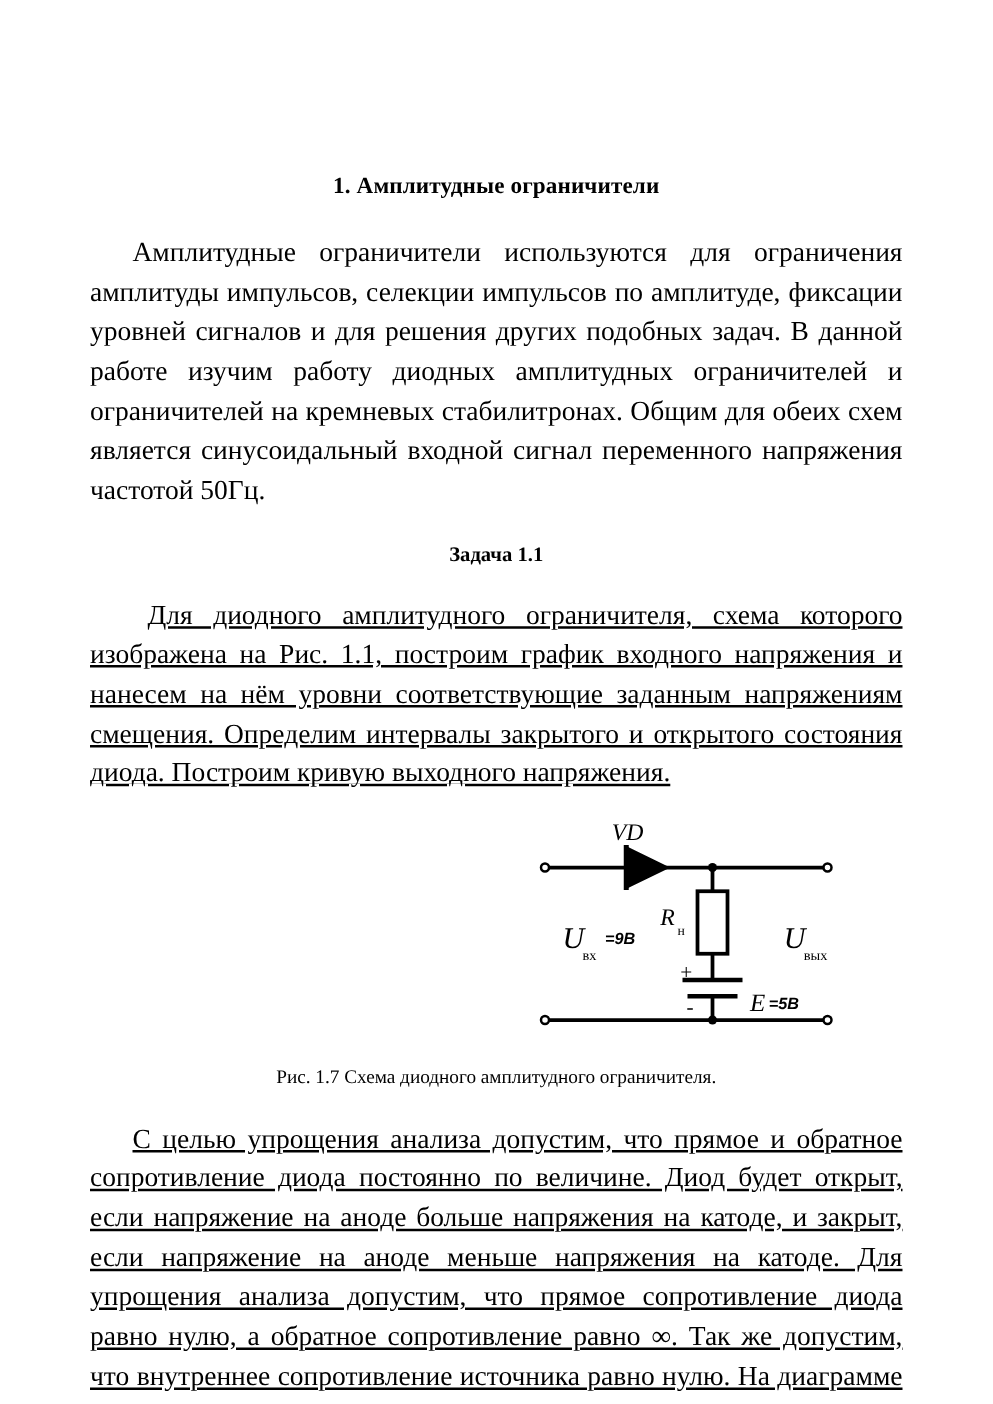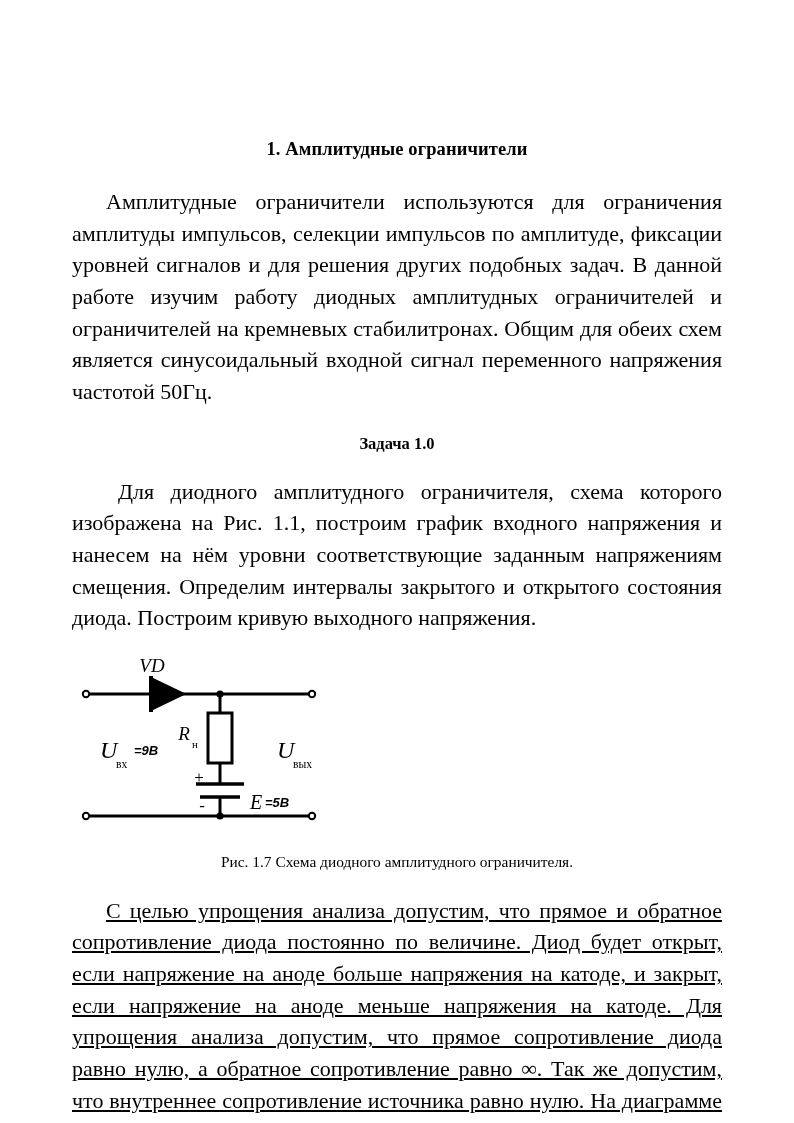--- a/index.html
+++ b/index.html
@@ -43,31 +43,32 @@
   p.para {
     font-size: 22px;
     line-height: 1.44;
     text-align: justify;
     margin: 0 0 0 0;
     text-indent: 34px;
     hyphens: none;
   }
   p.para.indent-wide {
     text-indent: 46px;
+    text-decoration: underline;
   }
   p.caption {
     font-size: 15.4px;
     text-align: center;
     margin: 0;
     line-height: 1.4;
   }
   .figure {
     margin: 22px 0 10px 0;
     display: flex;
-    justify-content: flex-start;
+    justify-content: flex-end;
   }
   .figure svg {
     display: block;
   }
   .final-block {
     margin-top: 22px;
     text-decoration: underline;
   }
   .boldital {
     font-style: italic;
@@ -77,21 +78,21 @@
 </head>
 <body>
 
 <div class="page">
   <div class="content">
 
     <h1 class="doc-title">1. Амплитудные ограничители</h1>
 
     <p class="para">Амплитудные ограничители используются для ограничения амплитуды импульсов, селекции импульсов по амплитуде, фиксации уровней сигналов и для решения других подобных задач. В данной работе изучим работу диодных амплитудных ограничителей и ограничителей на кремневых стабилитронах. Общим для обеих схем является синусоидальный входной сигнал переменного напряжения частотой 50Гц.</p>
 
-    <h2 class="task-title">Задача 1.0</h2>
+    <h2 class="task-title">Задача 1.1</h2>
 
     <p class="para indent-wide">Для диодного амплитудного ограничителя, схема которого изображена на Рис. 1.1, построим график входного напряжения и нанесем на нём уровни соответствующие заданным напряжениям смещения. Определим интервалы закрытого и открытого состояния диода. Построим кривую выходного напряжения.</p>
 
     <div class="figure">
       <svg width="300" height="185" viewBox="0 0 300 185">
 
         <line x1="14" y1="38" x2="240" y2="38" stroke="#000" stroke-width="3"></line>
 
         <line x1="14" y1="160" x2="240" y2="160" stroke="#000" stroke-width="3"></line>
 

